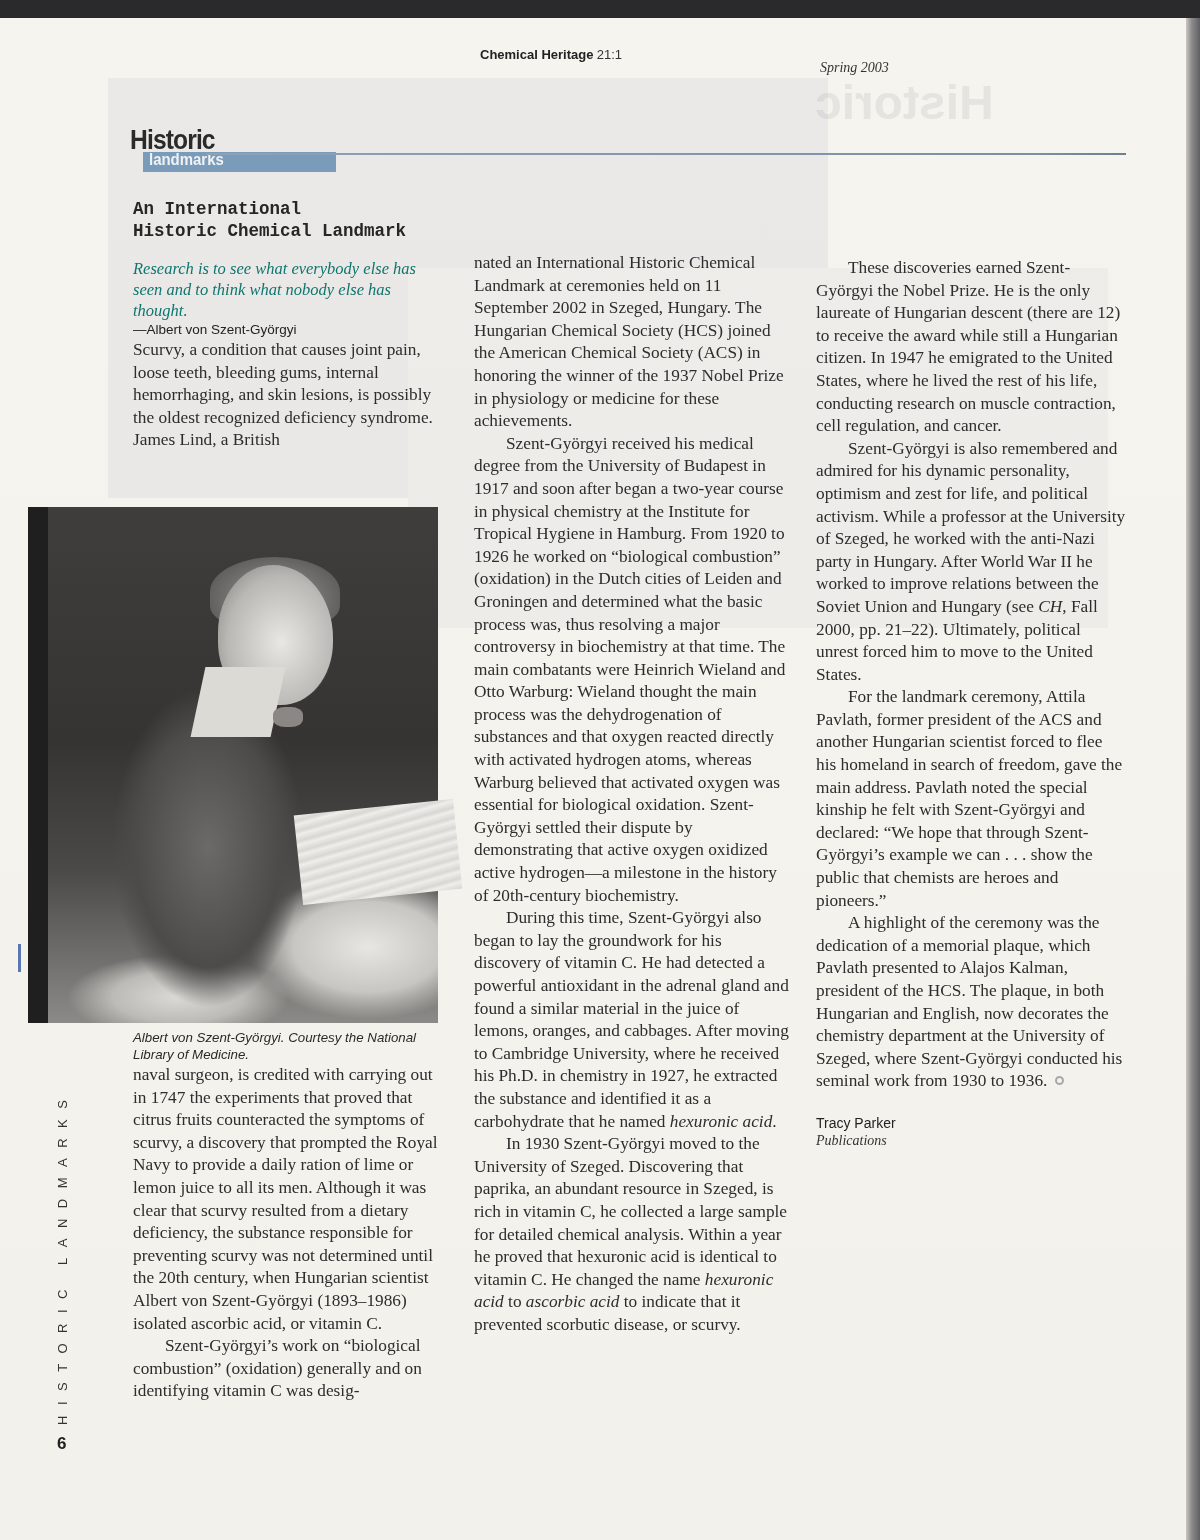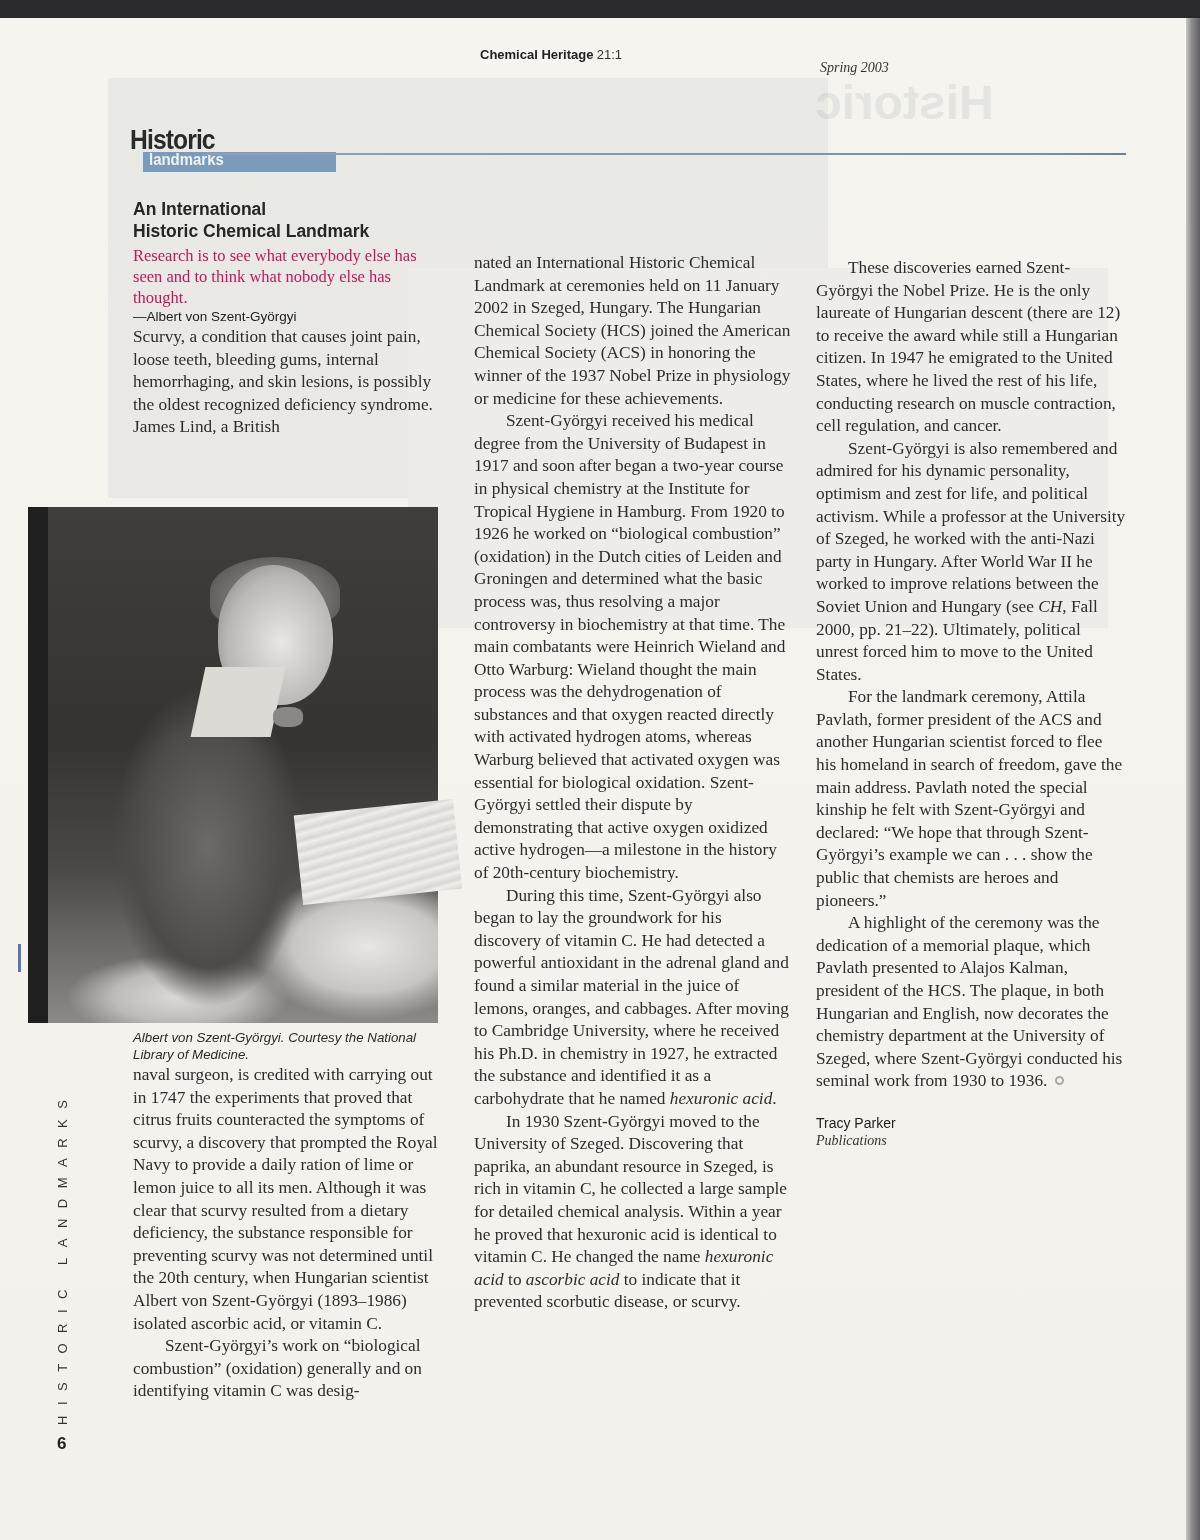--- a/index.html
+++ b/index.html
@@ -55,28 +55,28 @@
     }
 
     .col { position: absolute; font-size: 17.3px; line-height: 22.6px; color: #2d2d2d; }
     .col p { margin: 0; text-align: left; }
     .col p.indent { text-indent: 32px; }
     .col-left { left: 133px; top: 198px; width: 305px; }
     .col-mid { left: 474px; top: 252px; width: 318px; }
     .col-right { left: 816px; top: 257px; width: 310px; }
 
     .kicker {
-      font-family: Liberation Sans, sans-serif; font-weight: bold; font-size: 17.5px;
-      line-height: 22px; color: #262626; margin: 0 0 3px 0;
+      font-family: Liberation Mono, monospace; font-weight: bold; font-size: 17.5px;
+      line-height: 22px; color: #262626; margin: 0 0 16px 0;
     }
     .subtitle {
       font-family: "Liberation Sans", sans-serif; font-weight: bold; font-style: italic;
       font-size: 17px; line-height: 21px; color: #7f97b2; margin: 0 0 6px 0;
     }
-    .epigraph { font-size: 16.5px; line-height: 21px; color: #be185d; margin: 0; }
+    .epigraph { font-style: italic; font-size: 16.5px; line-height: 21px; color: #0f766e; margin: 0; }
     .epigraph-attr {
       font-family: "Liberation Sans", sans-serif; font-size: 13.5px; line-height: 18px;
       color: #222; margin: 0 0 4px 0;
     }
 
     .photo {
       position: absolute; left: 28px; top: 507px; width: 410px; height: 516px;
       background:
         radial-gradient(ellipse 60px 75px at 240px 140px, #d8d6d2 0%, #a09e9a 55%, transparent 75%),
         radial-gradient(ellipse 120px 200px at 160px 340px, #6b6a68 0%, #4c4b4a 60%, transparent 80%),
@@ -188,21 +188,21 @@
 </div>
 <div class="left-edge-mark"></div>
 <div class="caption">Albert von Szent-Györgyi. Courtesy the National Library of Medicine.</div>
 
 <div class="col col-left2">
   <p>naval surgeon, is credited with carrying out in 1747 the experiments that proved that citrus fruits counteracted the symptoms of scurvy, a discovery that prompted the Royal Navy to provide a daily ration of lime or lemon juice to all its men. Although it was clear that scurvy resulted from a dietary deficiency, the substance responsible for preventing scurvy was not determined until the 20th century, when Hungarian scientist Albert von Szent-Györgyi (1893–1986) isolated ascorbic acid, or vitamin C.</p>
   <p class="indent">Szent-Györgyi’s work on “biological combustion” (oxidation) generally and on identifying vitamin C was desig-</p>
 </div>
 
 <div class="col col-mid">
-  <p>nated an International Historic Chemical Landmark at ceremonies held on 11 January 2002 in Szeged, Hungary. The Hungarian Chemical Society (HCS) joined the American Chemical Society (ACS) in honoring the winner of the 1937 Nobel Prize in physiology or medicine for these achievements.</p>
+  <p>nated an International Historic Chemical Landmark at ceremonies held on 11 September 2002 in Szeged, Hungary. The Hungarian Chemical Society (HCS) joined the American Chemical Society (ACS) in honoring the winner of the 1937 Nobel Prize in physiology or medicine for these achievements.</p>
   <p class="indent">Szent-Györgyi received his medical degree from the University of Budapest in 1917 and soon after began a two-year course in physical chemistry at the Institute for Tropical Hygiene in Hamburg. From 1920 to 1926 he worked on “biological combustion” (oxidation) in the Dutch cities of Leiden and Groningen and determined what the basic process was, thus resolving a major controversy in biochemistry at that time. The main combatants were Heinrich Wieland and Otto Warburg: Wieland thought the main process was the dehydrogenation of substances and that oxygen reacted directly with activated hydrogen atoms, whereas Warburg believed that activated oxygen was essential for biological oxidation. Szent-Györgyi settled their dispute by demonstrating that active oxygen oxidized active hydrogen—a milestone in the history of 20th-century biochemistry.</p>
   <p class="indent"><span>During this time, Szent-Györgyi also began to lay the groundwork for his discovery of vitamin C. He had detected a powerful antioxidant in the adrenal gland and found a similar material in the juice of lemons, oranges, and cabbages. After moving to Cambridge University, where he received his Ph.D. in chemistry in 1927, he extracted the substance and identified it as a carbohydrate that he named</span> <i>hexuronic acid</i>.</p>
   <p class="indent"><span>In 1930 Szent-Györgyi moved to the University of Szeged. Discovering that paprika, an abundant resource in Szeged, is rich in vitamin C, he collected a large sample for detailed chemical analysis. Within a year he proved that hexuronic acid is identical to vitamin C. He changed the name</span> <i>hexuronic acid</i> to <i>ascorbic acid</i> <span>to indicate that it prevented scorbutic disease, or scurvy.</span></p>
 </div>
 
 <div class="col col-right">
   <p class="indent">These discoveries earned Szent-Györgyi the Nobel Prize. He is the only laureate of Hungarian descent (there are 12) to receive the award while still a Hungarian citizen. In 1947 he emigrated to the United States, where he lived the rest of his life, conducting research on muscle contraction, cell regulation, and cancer.</p>
   <p class="indent"><span>Szent-Györgyi is also remembered and admired for his dynamic personality, optimism and zest for life, and political activism. While a professor at the University of Szeged, he worked with the anti-Nazi party in Hungary. After World War II he worked to improve relations between the Soviet Union and Hungary (see</span> <i>CH</i><span>, Fall 2000, pp. 21–22). Ultimately, political unrest forced him to move to the United States.</span></p>
   <p class="indent">For the landmark ceremony, Attila Pavlath, former president of the ACS and another Hungarian scientist forced to flee his homeland in search of freedom, gave the main address. Pavlath noted the special kinship he felt with Szent-Györgyi and declared: “We hope that through Szent-Györgyi’s example we can . . . show the public that chemists are heroes and pioneers.”</p>
   <p class="indent"><span>A highlight of the ceremony was the dedication of a memorial plaque, which Pavlath presented to Alajos Kalman, president of the HCS. The plaque, in both Hungarian and English, now decorates the chemistry department at the University of Szeged, where Szent-Györgyi conducted his seminal work from 1930 to 1936.</span><span class="end-mark"></span></p>

